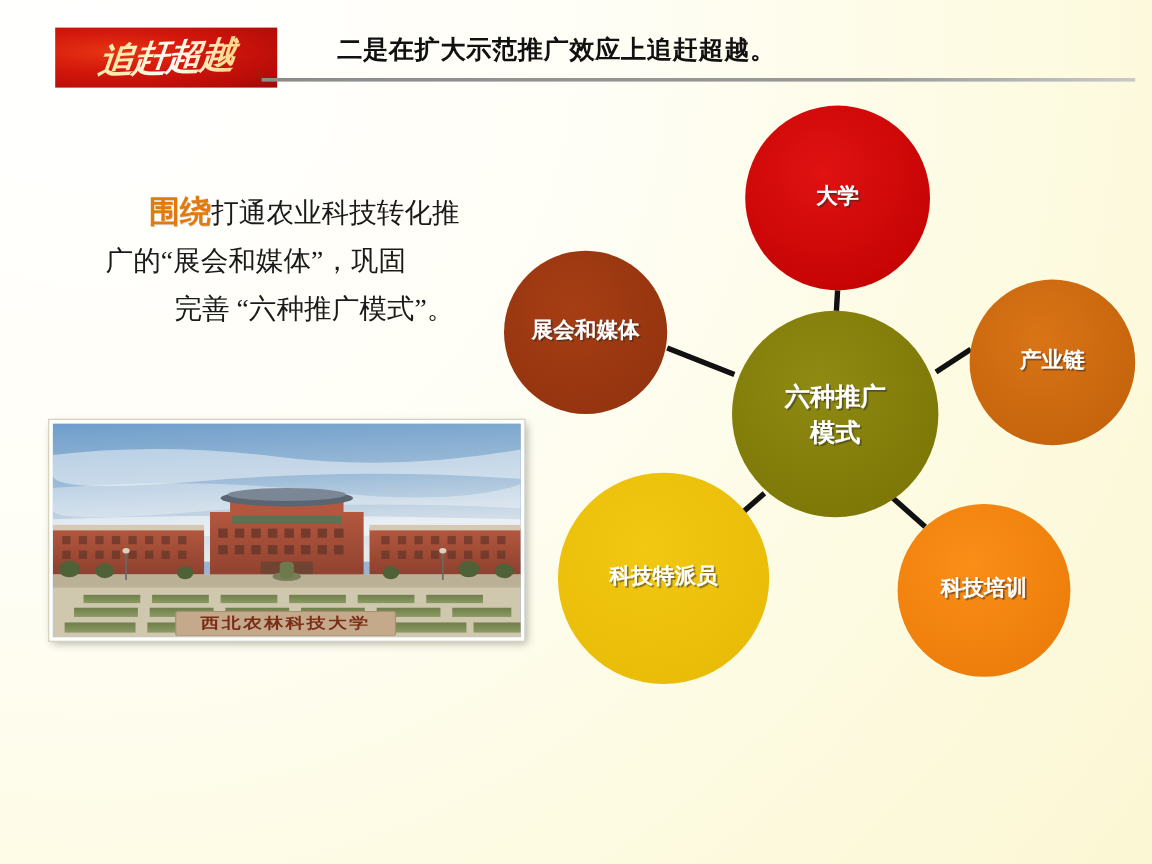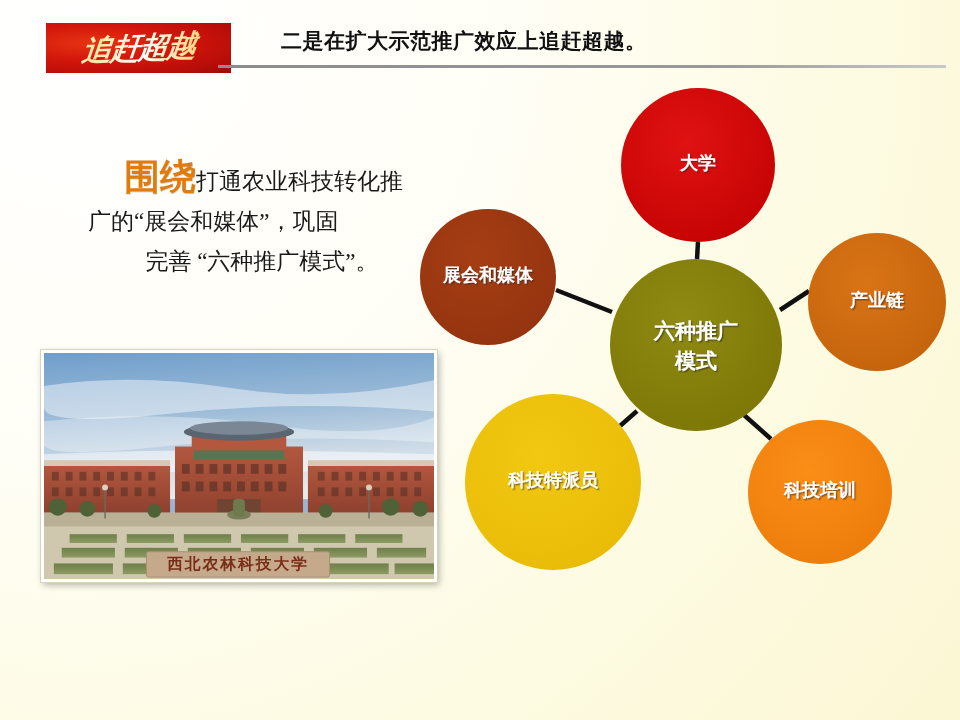--- a/index.html
+++ b/index.html
@@ -42,30 +42,30 @@
     background:linear-gradient(to right,#8c8c8c 0%,#9a9a9a 70%,#c9c9c9 100%);
   }
 
   
   .para {
     position:absolute; left:88px; top:157px; width:348px;
     font-size:23px; line-height:40px; color:#1a1a1a;
     font-family:"Liberation Serif","DejaVu Serif",serif;
   }
   .para .lead {
-    color:#e07b10; font-weight:bold; font-size:36px;
+    color:#e07b10; font-weight:bold; font-size:26px;
     text-shadow:0.5px 0.5px 0 rgba(0,0,0,.15);
   }
   .para .l1 { display:block; text-indent:36px; }
   .para .l2 { display:block; }
   .para .l3 { display:block;text-align:center; }
 
   
   .photo {
-    position:absolute; left:41px; top:350px; width:396px; height:232px;
+    position:absolute; left:41px; top:350px; width:396px; height:184px;
     border:3px solid #ffffff;
     box-shadow:0 0 0 1px #d8d3bb, 2px 3px 7px rgba(0,0,0,.30);
     overflow:hidden; background:#9bb4cf;
   }
   .photo svg { display:block; width:100%; height:100%; }
 
   
   .diagram { position:absolute; left:388px; top:75px; width:580px; height:520px; }
   .diagram svg { display:block; width:100%; height:100%; overflow:visible; }
   .nodeLabel {

